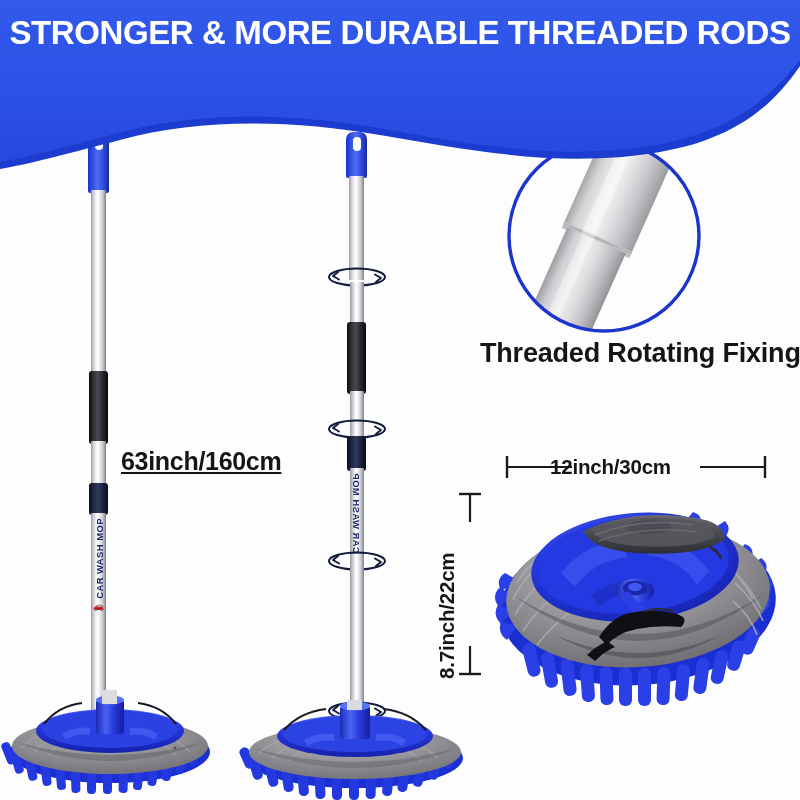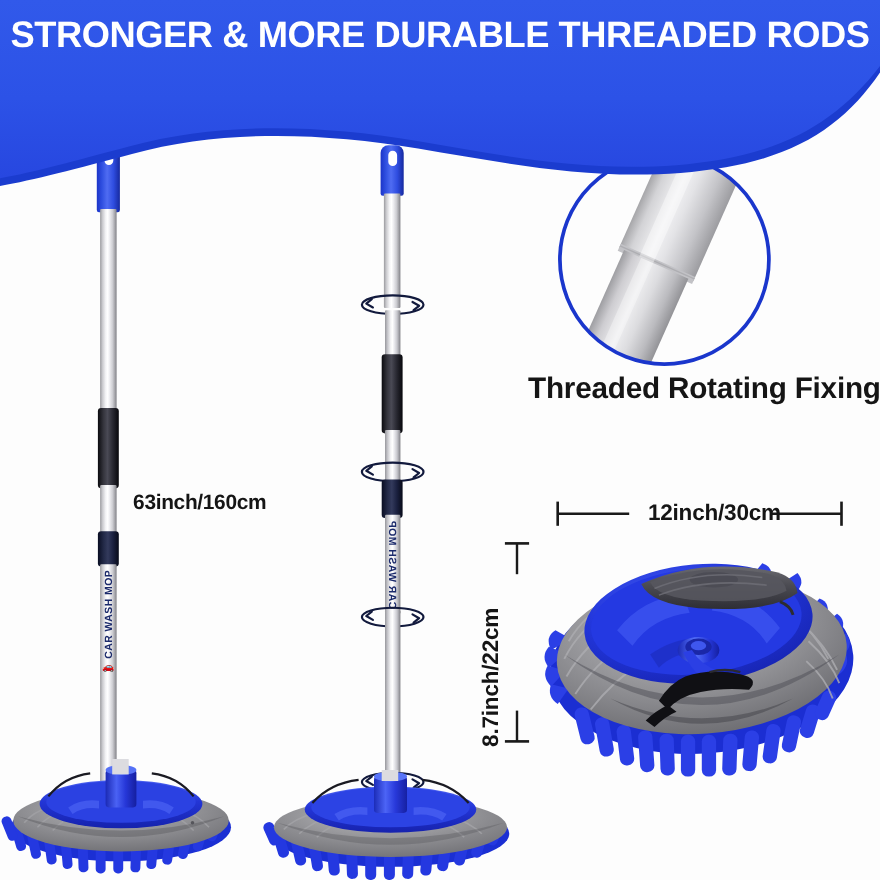--- a/index.html
+++ b/index.html
@@ -129,21 +129,21 @@
 
   
   .dim-label {
     position: absolute;
     color: #151515;
     font-family: "Liberation Sans", sans-serif;
     font-weight: bold;
     white-space: nowrap;
     z-index: 22;
   }
-  .dim-h-label { font-size: 19px; letter-spacing: -0.3px; }
+  .dim-h-label { font-size: 25px; letter-spacing: -0.3px; text-decoration: underline; }
   .dim-w-label { font-size: 20.5px; letter-spacing: -0.2px; }
   .dim-v-label {
     font-size: 20.5px;
     letter-spacing: -0.2px;
     transform-origin: left bottom;
     transform: rotate(-90deg);
   }
   .dim-line { position: absolute; z-index: 21; }
   .dim-line svg { display: block; overflow: visible; }
 
@@ -452,21 +452,21 @@
   <div class="inset-caption" style="left:480px; top:338px;">Threaded Rotating Fixing</div>
 
   <div class="dim-line" style="left:500px; top:452px; width:272px; height:30px;">
     <svg viewBox="0 0 272 30" width="272" height="30">
       <line x1="7" y1="4" x2="7" y2="26" stroke="#1a1a1a" stroke-width="2.4"></line>
       <line x1="265" y1="4" x2="265" y2="26" stroke="#1a1a1a" stroke-width="2.4"></line>
       <line x1="7" y1="15" x2="72" y2="15" stroke="#1a1a1a" stroke-width="2.2"></line>
       <line x1="200" y1="15" x2="265" y2="15" stroke="#1a1a1a" stroke-width="2.2"></line>
     </svg>
   </div>
-  <div class="dim-label dim-w-label" style="left:589px; top:455px;">12inch/30cm</div>
+  <div class="dim-label dim-w-label" style="left:550px; top:455px;">12inch/30cm</div>
 
   <div class="dim-line" style="left:455px; top:488px; width:30px; height:192px;">
     <svg viewBox="0 0 30 192" width="30" height="192">
       <line x1="4" y1="6" x2="26" y2="6" stroke="#1a1a1a" stroke-width="2.4"></line>
       <line x1="4" y1="186" x2="26" y2="186" stroke="#1a1a1a" stroke-width="2.4"></line>
       <line x1="15" y1="6" x2="15" y2="34" stroke="#1a1a1a" stroke-width="2.2"></line>
       <line x1="15" y1="158" x2="15" y2="186" stroke="#1a1a1a" stroke-width="2.2"></line>
     </svg>
   </div>
   <div class="dim-v-label" style="left:459px; top:655px; position:absolute; color:#151515; font-family:'Liberation Sans',sans-serif; font-weight:bold; z-index:22; white-space:nowrap;">8.7inch/22cm</div>

